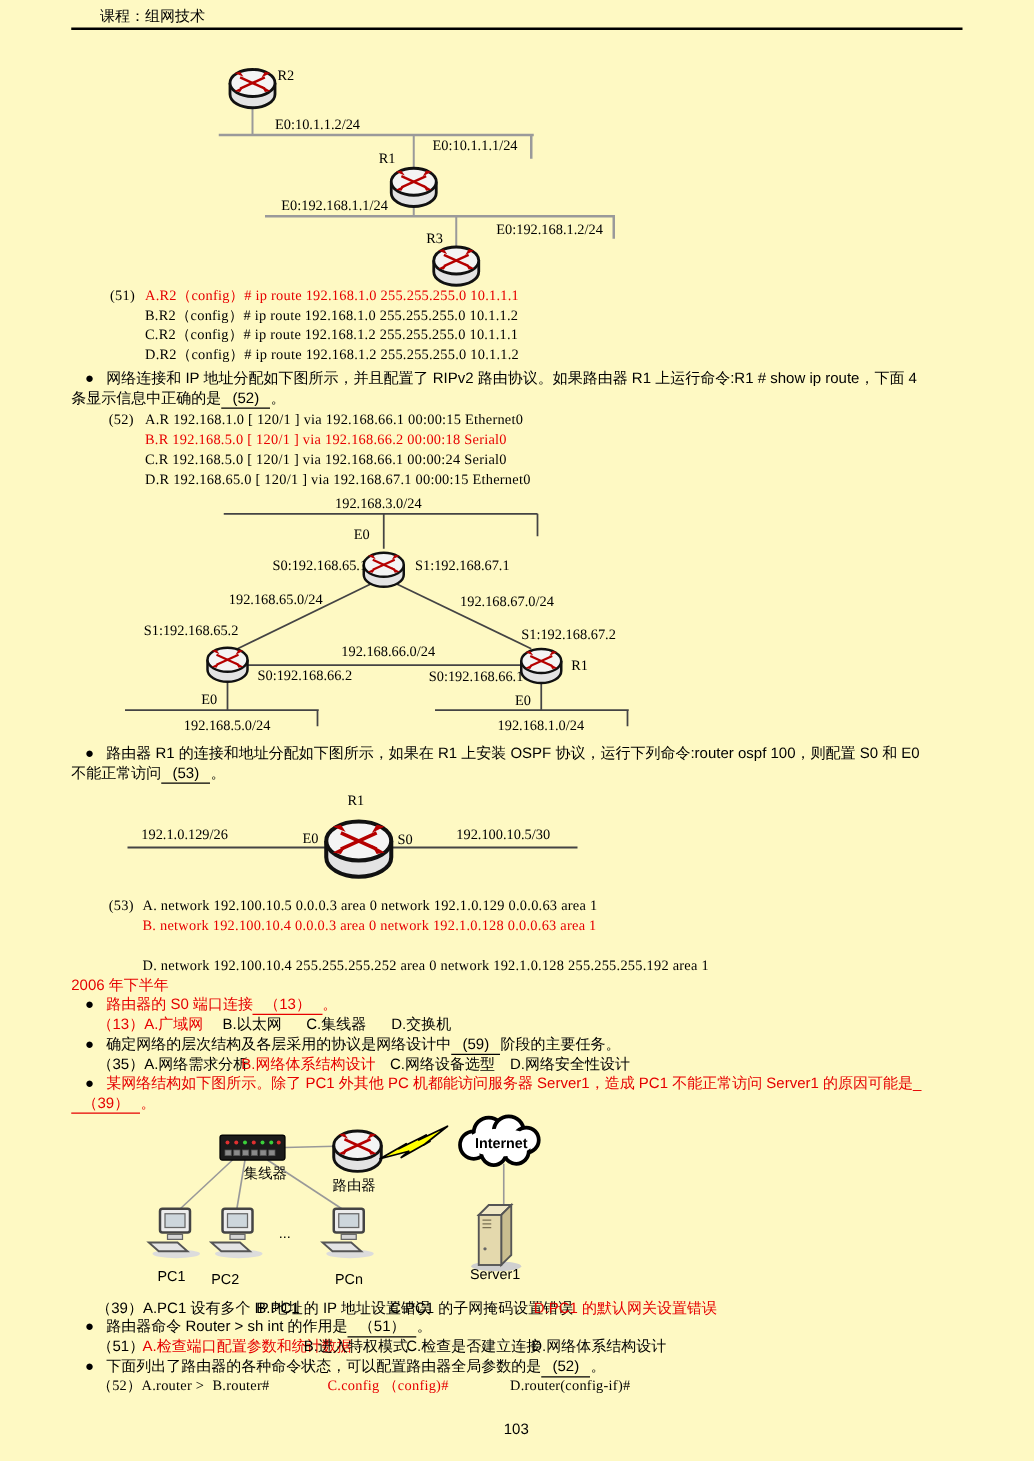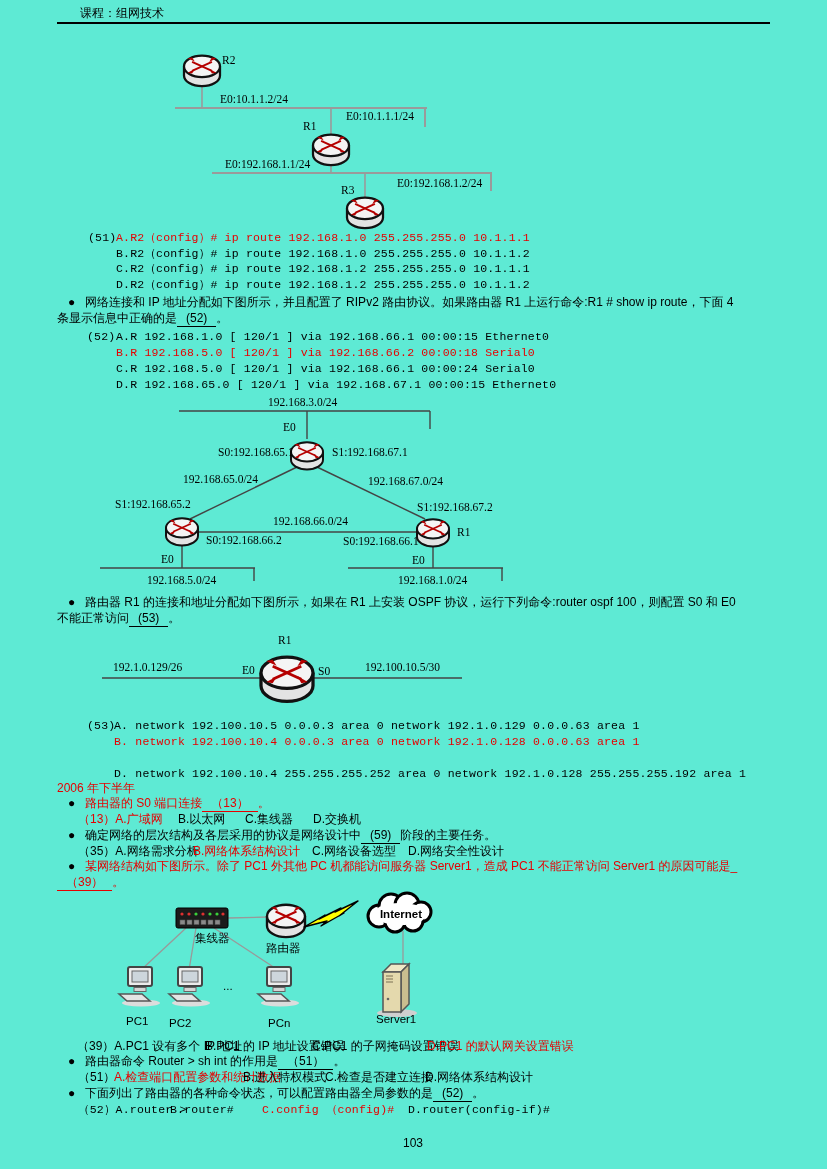--- a/index.html
+++ b/index.html
@@ -1,20 +1,20 @@
 <!DOCTYPE html>
 <html><head>
 <meta charset="utf-8">
 <style>
   *{margin:0;padding:0;box-sizing:border-box}
   html,body{background:#fff}
-  .page{position:relative;width:827px;height:1169px;background:#5eead4;overflow:hidden;
+  .page{position:relative;width:827px;height:1169px;background:#fef9c3;overflow:hidden;
         font-family:"Liberation Sans","DejaVu Sans",sans-serif;color:#000}
   .t{position:absolute;white-space:nowrap;font-size:12px;line-height:15px}
-  .mono{font-family:Liberation Mono, monospace;font-size:11.5px;letter-spacing:0.2px}
+  .mono{font-family:Liberation Serif, serif;font-size:11.5px;letter-spacing:0.2px}
   .red{color:#e60000}
   .blank{display:inline-block;border-bottom:1px solid currentColor;padding:0 9px}
   .hr{position:absolute;border-top:2px solid #000}
   .svgd{position:absolute}
   .svgd text{font-family:"Liberation Serif","DejaVu Serif",serif;font-size:11.5px;fill:#000}
   .svgd text.cjk{font-family:"Liberation Sans","DejaVu Sans",sans-serif;font-size:11.5px}
   .svgd text.bold{font-weight:bold}
   .busgray{stroke:#9a9a9a;stroke-width:2;fill:none}
   .busk{stroke:#444;stroke-width:1.4;fill:none}
   .thin{stroke:#999;stroke-width:1.3;fill:none}

